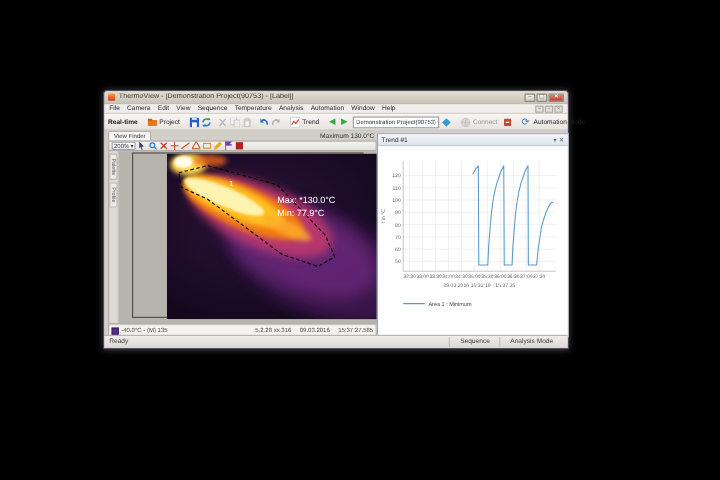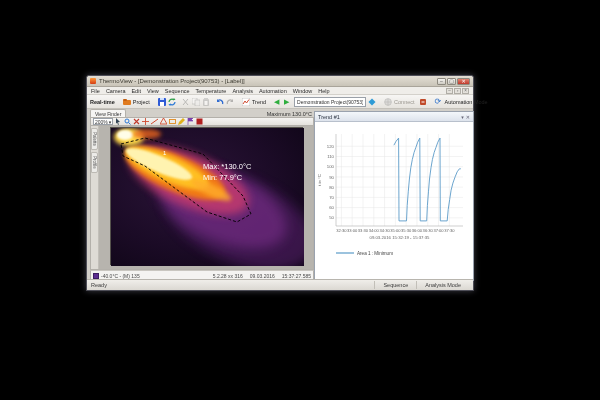--- a/index.html
+++ b/index.html
@@ -57,21 +57,21 @@
   .zoom-combo { display:flex; align-items:center; background:#fff; border:1px solid #9aa0a8; height:7px;
                 font-size:5px; padding:0 1px; color:#333; gap:1px; }
   .tool-ico { width:7px; height:7px; display:inline-block; }
   .vbody { position:absolute; left:0; top:17px; right:0; bottom:11px; background:#b7b4ae;
            border:1px solid #b3b0aa; border-top:none; display:flex; }
   .sidestrip { width:8px; background:#dedbd5; border-right:1px solid #c2bfb9; display:flex;
                flex-direction:column; gap:2px; padding-top:2px; align-items:center; }
   .side-tab { writing-mode:vertical-rl; font-size:4.5px; color:#555; background:#ecebe8;
               border:1px solid #bdbab4; padding:3px 0; border-radius:0 2px 2px 0; }
   .imgwrap { position:relative; margin-left:11px; margin-top:1px; width:193px; height:138px;
-             border:1px solid #55524c; }
+             border:1px solid #55524c;padding-left:28px; }
   .vinfo { position:absolute; left:0; bottom:0; right:0; height:11px; background:#f4f3f1;
            border:1px solid #b3b0aa; border-top:1px solid #c9c6c0; display:flex; align-items:center;
            padding:0 2px; font-size:5px; color:#4a4a4a; gap:2px; }
   .swatch { width:6px; height:6px; background:#5c2d91; border:1px solid #3d1d63; }
   .vinfo-right { margin-left:auto; display:flex; gap:7px; }
 
   
   .trend { position:absolute; left:227px; top:2px; width:160px; height:170px;
            border:1px solid #9aa2ae; background:#fff; }
   .trend-title { height:10px; background:linear-gradient(#f4f7fb,#dde3ec); border-bottom:1px solid #b8c0cc;

